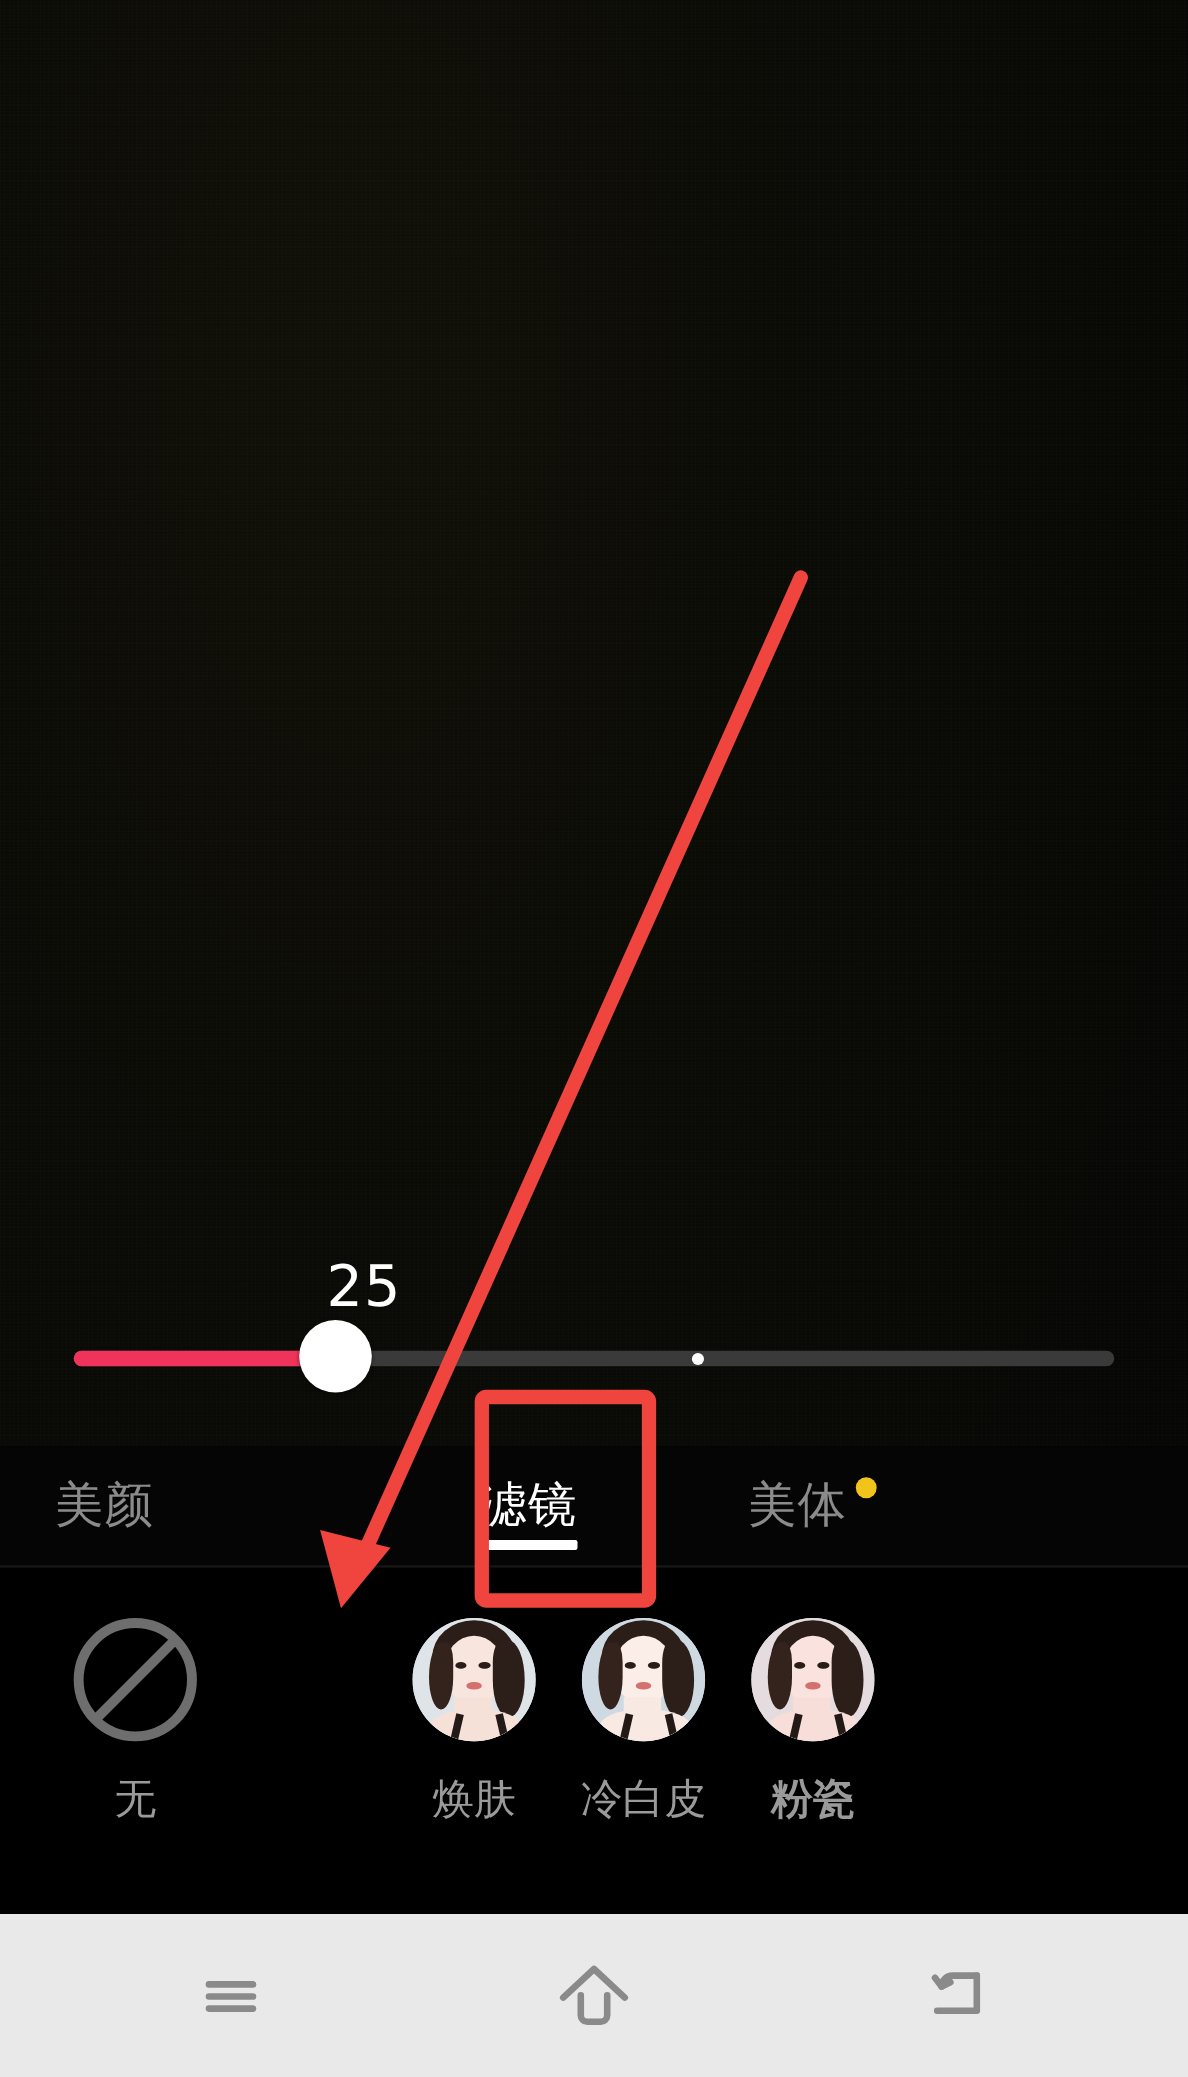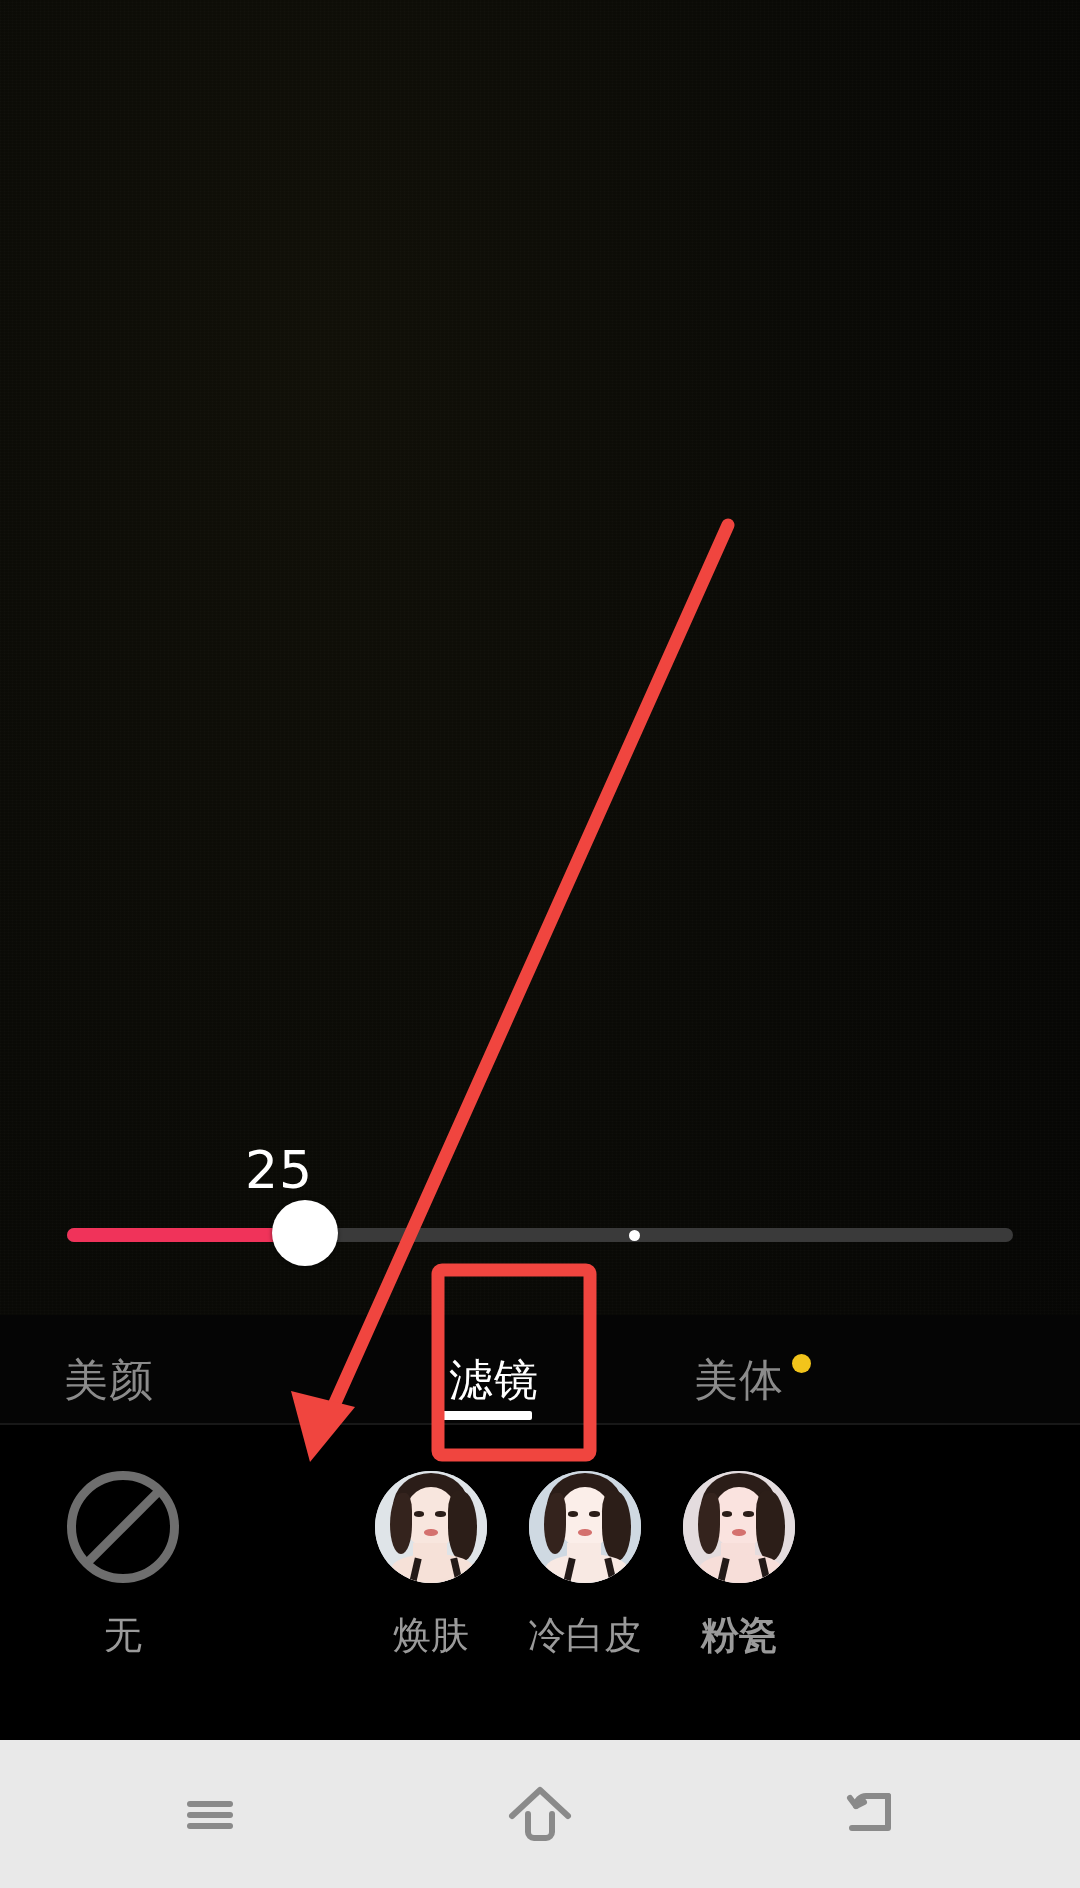--- a/index.html
+++ b/index.html
@@ -44,21 +44,21 @@
     top: 1140px;
     width: 1080px;
     height: 170px;
     z-index: 5;
   }
   #slider-value {
     position: absolute;
     left: 245px;
     top: 0px;
     width: 120px;
-    text-align: left;
+    text-align: right;
     color: #ffffff;
     font-size: 52px;
     line-height: 60px;
     font-family: "DejaVu Sans", sans-serif;
     letter-spacing: 1px;
   }
   #slider-track {
     position: absolute;
     left: 67px;
     top: 88px;
@@ -107,26 +107,25 @@
     z-index: 4;
   }
   #tab-bar {
     position: relative;
     height: 108px;
     background: #050505;
     border-bottom: 2px solid #181818;
   }
   .tab {
     position: absolute;
-    top: 11px;
+    top: 0;
     height: 108px;
     display: flex;
     align-items: center;
     justify-content: center;
-    padding-left: 14px;
   }
   .tab-label {
     color: #8b8b8b;
     font-size: 44px;
     line-height: 44px;
     letter-spacing: 1px;
     font-family: "DejaVu Sans", sans-serif;
     position: relative;
   }
   .tab.active .tab-label {

